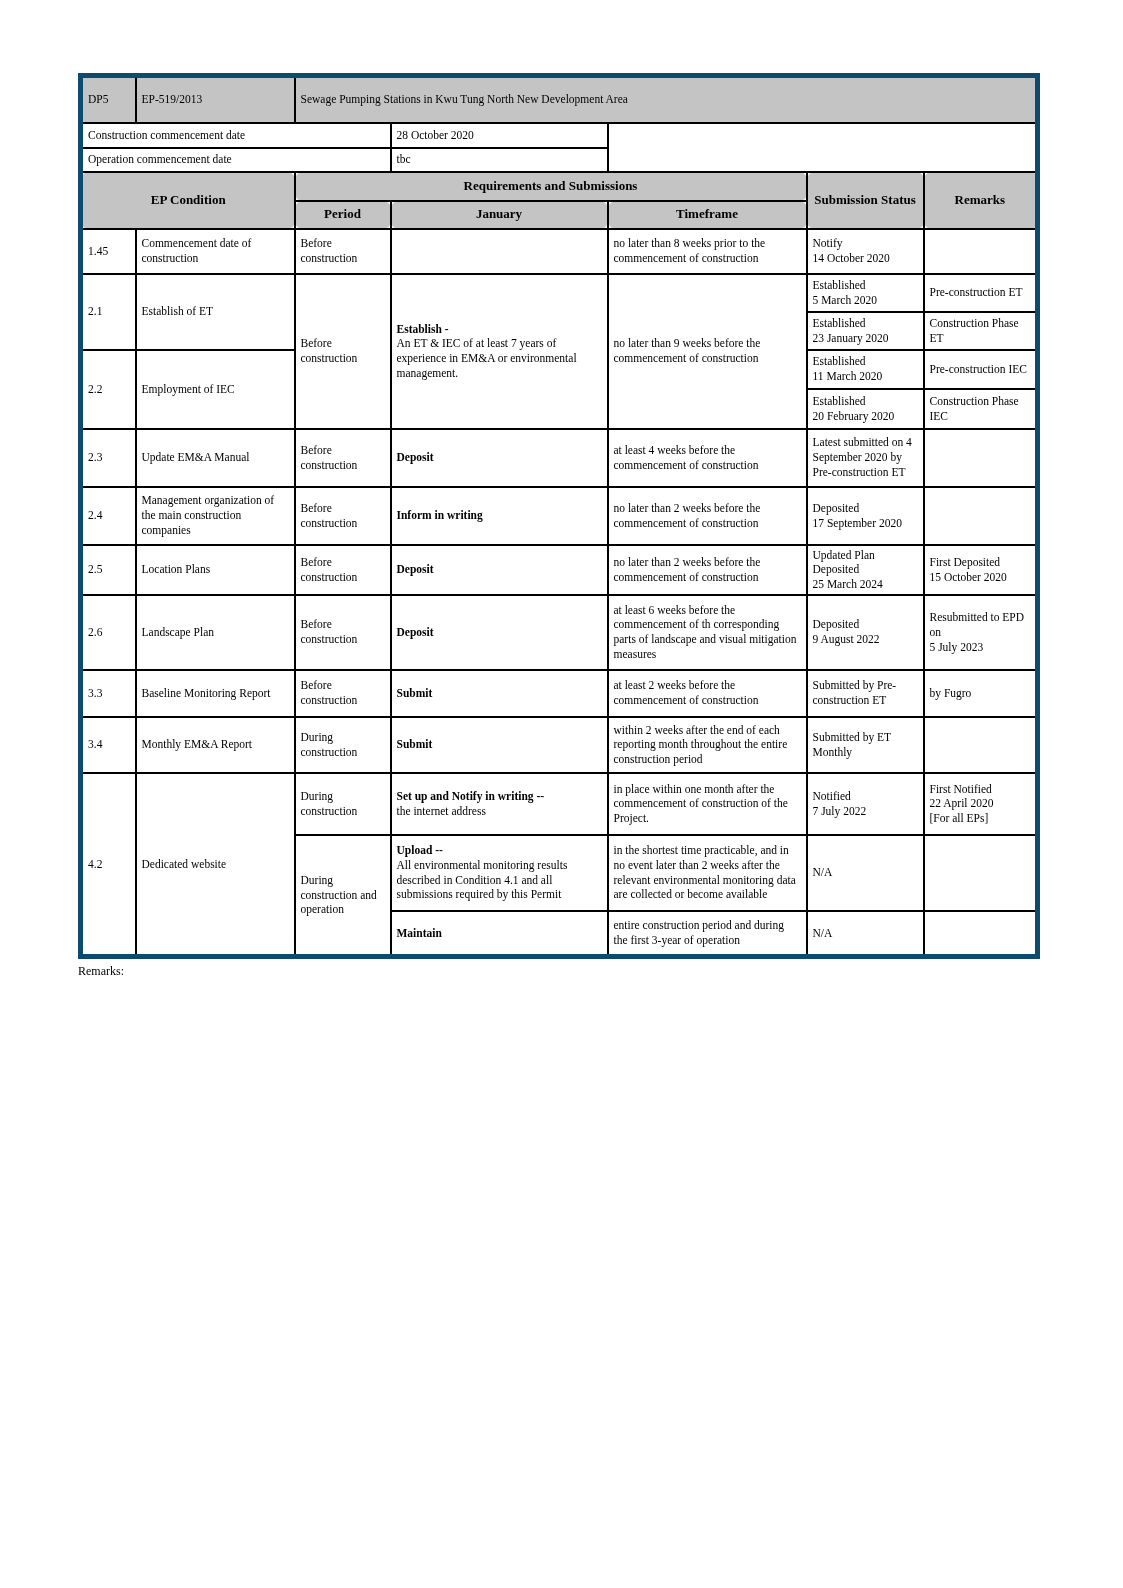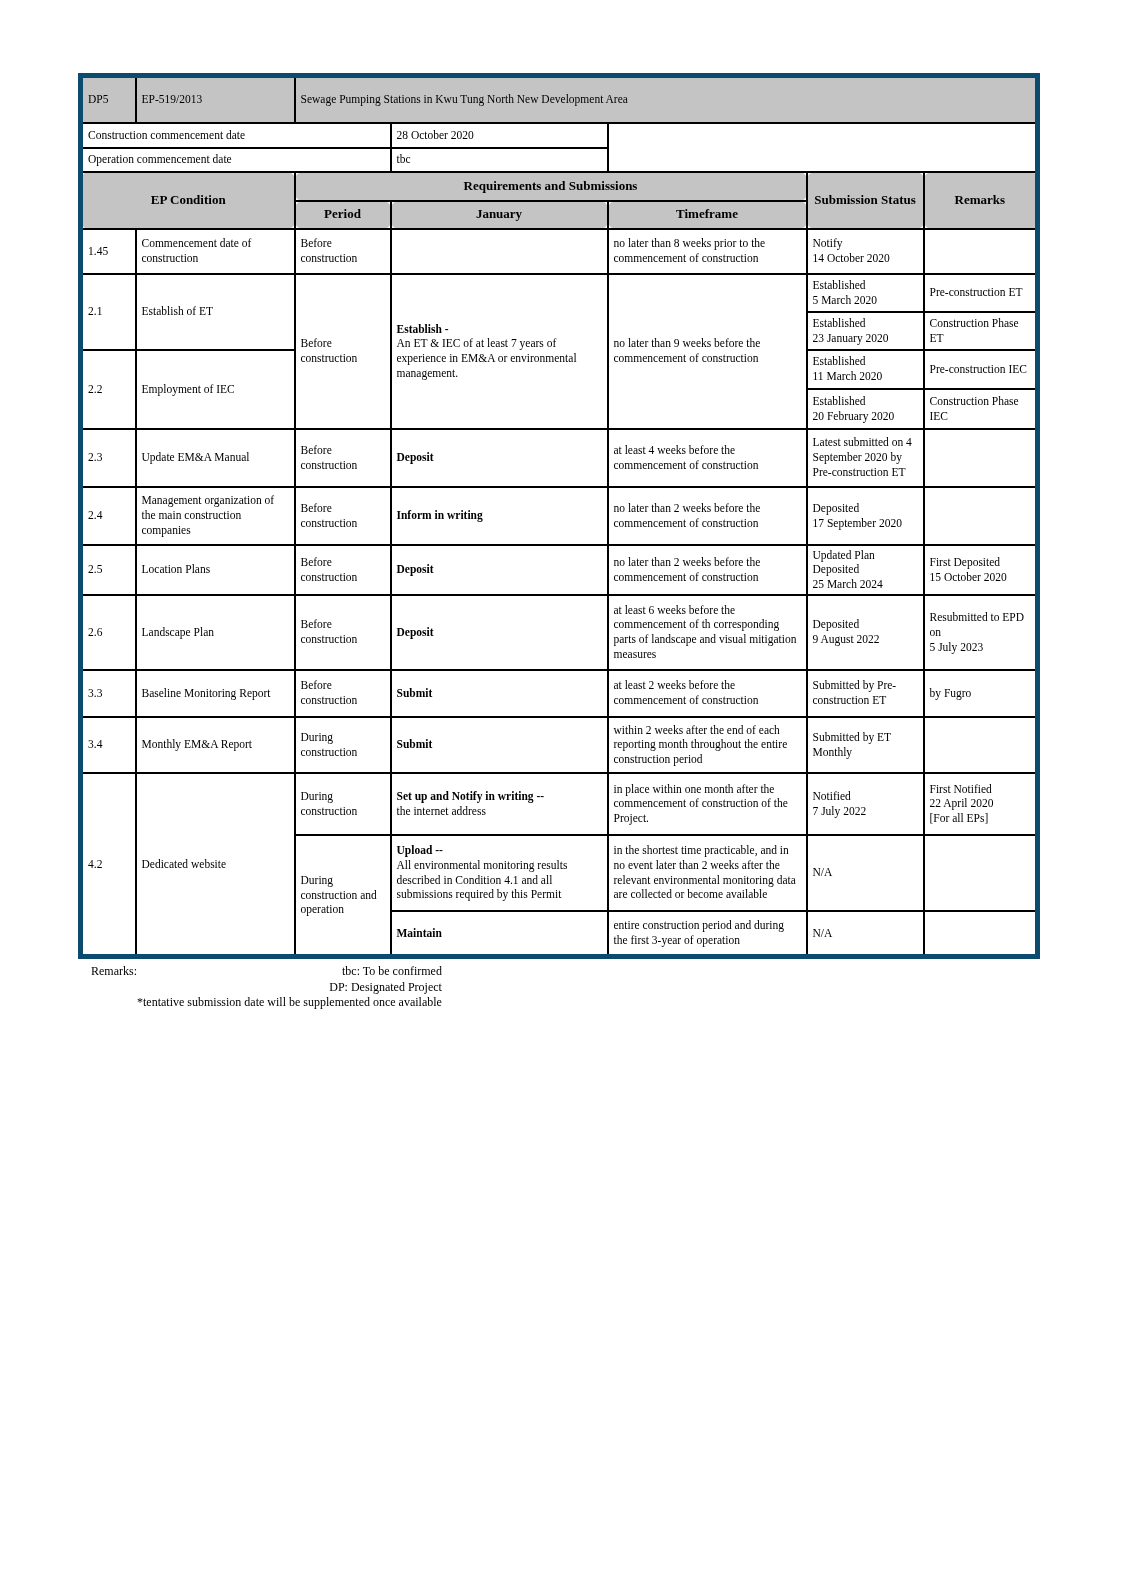--- a/index.html
+++ b/index.html
@@ -28,21 +28,21 @@
   .title-cell { font-weight:bold; font-size:13.5px; vertical-align:top; padding-top:3px; }
   .date-label { font-weight:bold; font-size:13.5px; }
   .date-value { font-weight:bold; font-size:13.5px; text-align:right; padding-right:4px; }
   .main th { font-weight:bold; font-size:13px; text-align:center;border-radius:8px; }
   .cond-no { text-align:center; }
   .status-cell, .rem-cell { text-align:center; white-space:pre-line; padding:2px 3px;margin-left:28px; }
   .act-lead { font-weight:bold; }
   .tt { border-top-width:1px; }
   .tb { border-bottom-width:1px; }
   .bt3 { border-top-width:3px; }
-  .footnotes { display:flex; margin-top:5px; font-size:12px; line-height:15.5px;text-align:right; }
+  .footnotes { display:flex; margin-top:5px; font-size:12px; line-height:15.5px; }
   .fn-label { width:59px; flex:0 0 59px; }
 </style>
 </head>
 <body>
 
 <div class="page">
   <div class="doc">
 
     <table class="main">
       <colgroup>
@@ -249,21 +249,16 @@
         </td>
         <td class="tt">entire construction period and during the first 3-year of operation</td>
         <td class="status-cell tt">N/A</td>
         <td class="rem-cell tt"></td>
       </tr>
     </tbody>
       </table>
 
     <div class="footnotes">
       <div class="fn-label">Remarks:</div>
-      <div>
-        <div>tbc: To be confirmed</div>
-        <div>DP: Designated Project</div>
-        <div>*tentative submission date will be supplemented once available</div>
-      </div>
     </div>
 
   </div>
 </div>
 
 </body></html>

